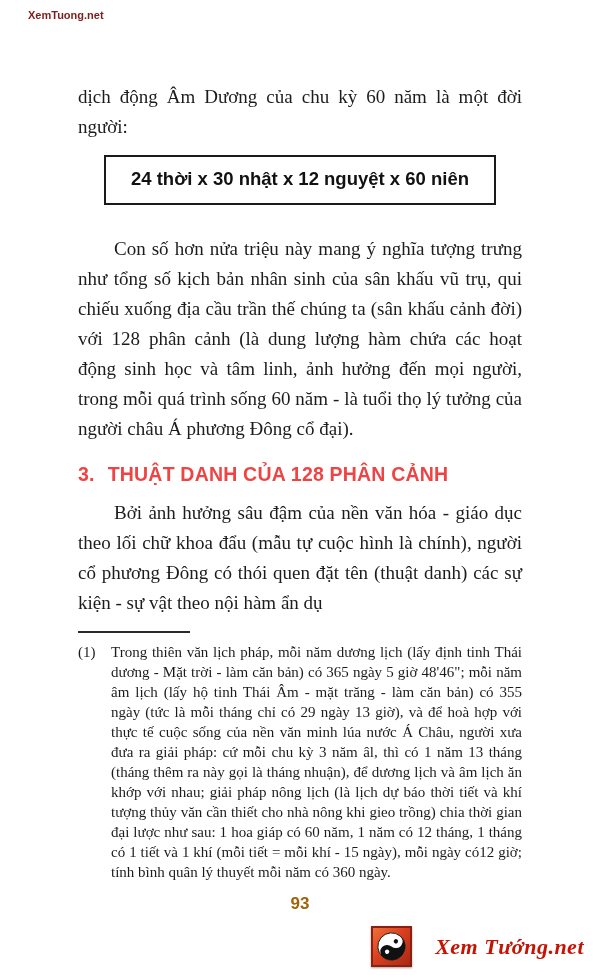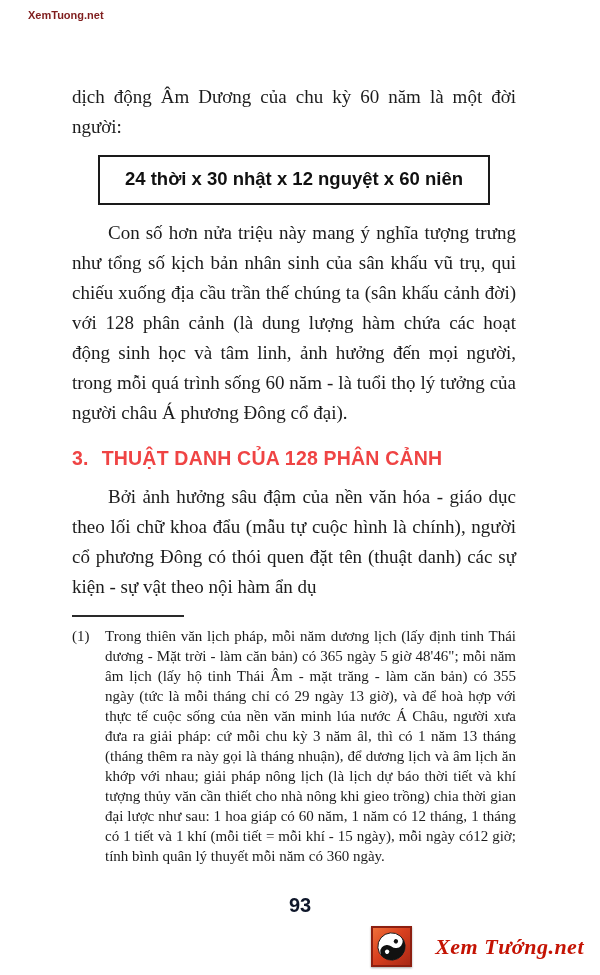--- a/index.html
+++ b/index.html
@@ -12,34 +12,34 @@
     overflow:hidden;
   }
   .header-link {
     position:absolute; top:9px; left:28px;
     font-family:"Liberation Sans", sans-serif;
     font-size:11px; font-weight:bold;
     color:#7f1d1d; text-decoration:none;
     cursor:pointer;
   }
   .content {
-    position:absolute; top:82px; left:72px; width:444px;
+    position:absolute; top:82px; left:78px; width:444px;
   }
   .para {
     font-size:19px; line-height:30px;
     text-align:justify; margin:0;
   }
   .para.indent { text-indent:36px; }
   .b { font-weight:normal; }
   sup { font-size:11px; line-height:0; }
   .formula-box {
     box-sizing:border-box;
     border:2.5px solid #1a1a1a;
     width:392px;
-    margin:13px auto 13px auto;
+    margin:13px auto 29px auto;
     padding:7px 4px 9px 4px;
     text-align:center;
     font-family:"Liberation Sans", sans-serif;
     font-weight:bold; font-size:18.5px; line-height:30px;
     color:#111;
   }
   .heading {
     font-family:"Liberation Sans", sans-serif;
     font-weight:bold; font-size:19.5px; line-height:24px;
     color:#ef4444; margin:18px 0 12px 0; letter-spacing:0.2px;
@@ -52,21 +52,21 @@
   .footnote {
     position:relative; padding-left:33px;
     font-size:15px; line-height:20px;
     text-align:justify; margin:0;
   }
   .footnote-marker { position:absolute; left:0; top:0; }
   .page-number {
     position:absolute; top:894px; left:0; width:600px;
     text-align:center;
     font-family:"Liberation Sans", sans-serif;
-    font-weight:bold; font-size:20px; color:#0f172a;
+    font-weight:bold; font-size:17px; color:#a16207;
   }
   .logo {
     position:absolute; right:16px; bottom:8px;
     display:flex; align-items:center; gap:23px;
     cursor:pointer; text-decoration:none;
   }
   .logo-icon-box {
     width:37px; height:37px;
     background:linear-gradient(135deg, #f0703a 0%, #d8401f 45%, #a92815 100%);
     border:2px solid #8d1f10;

